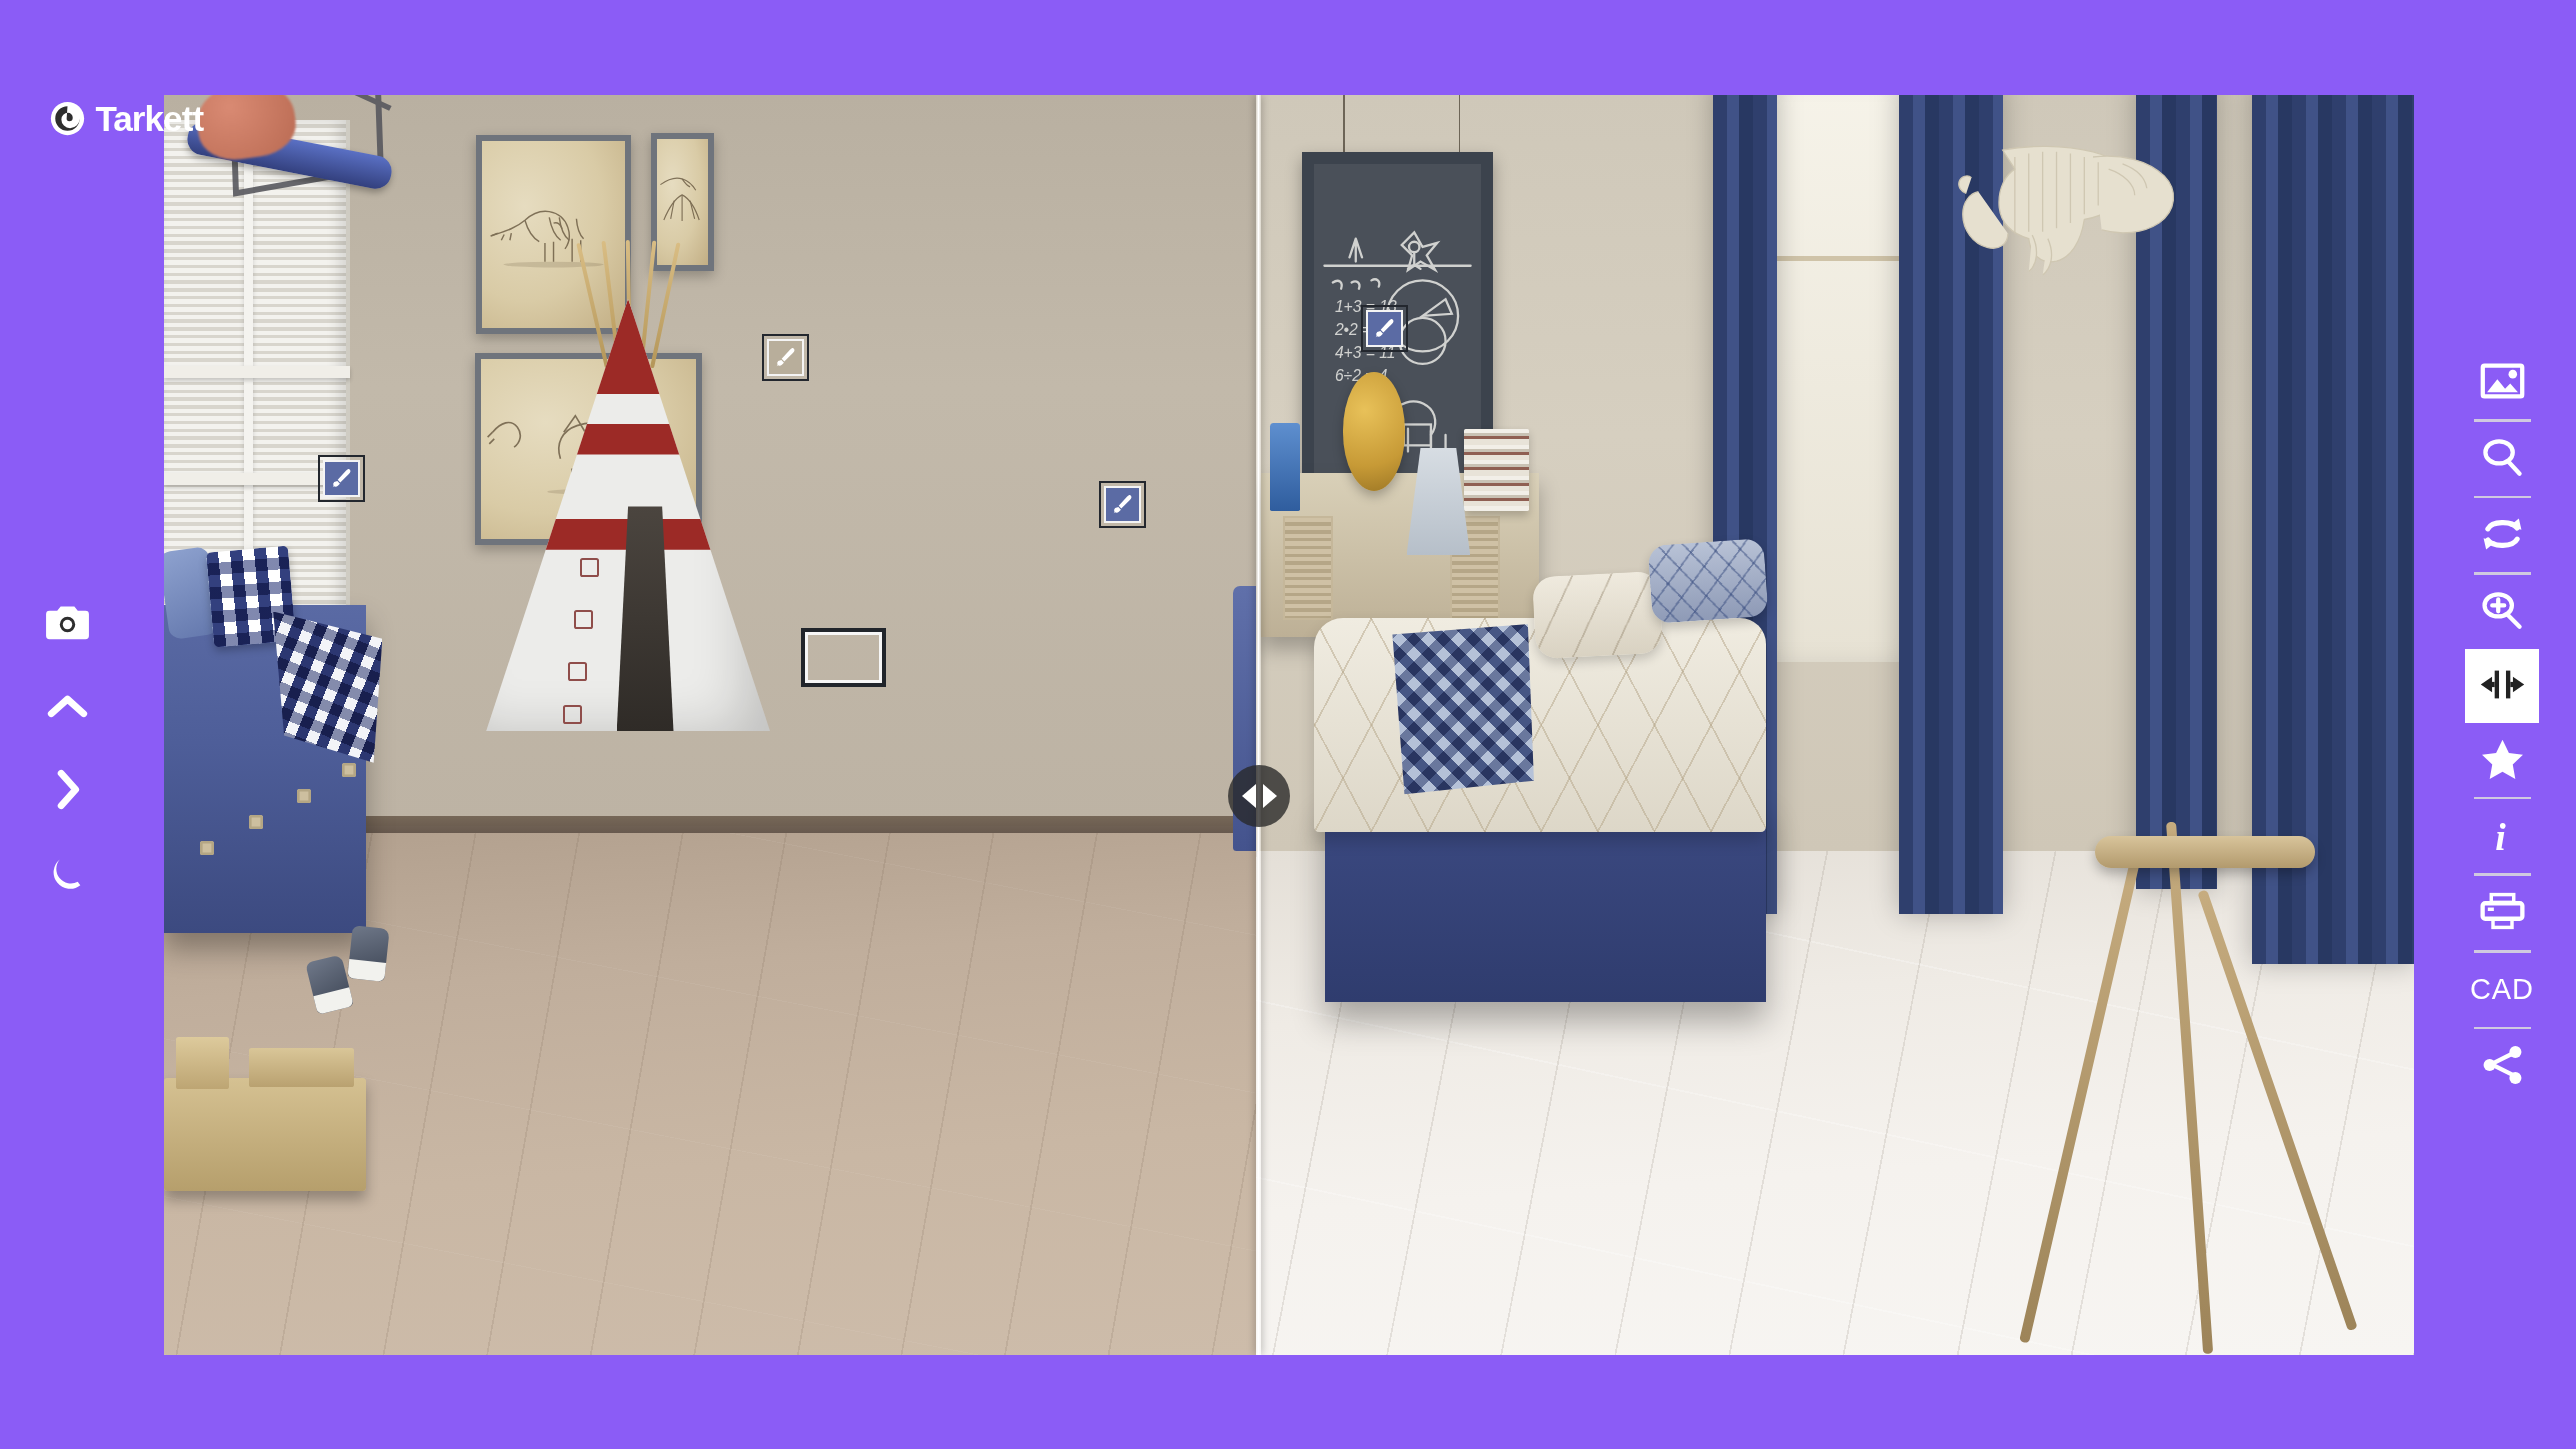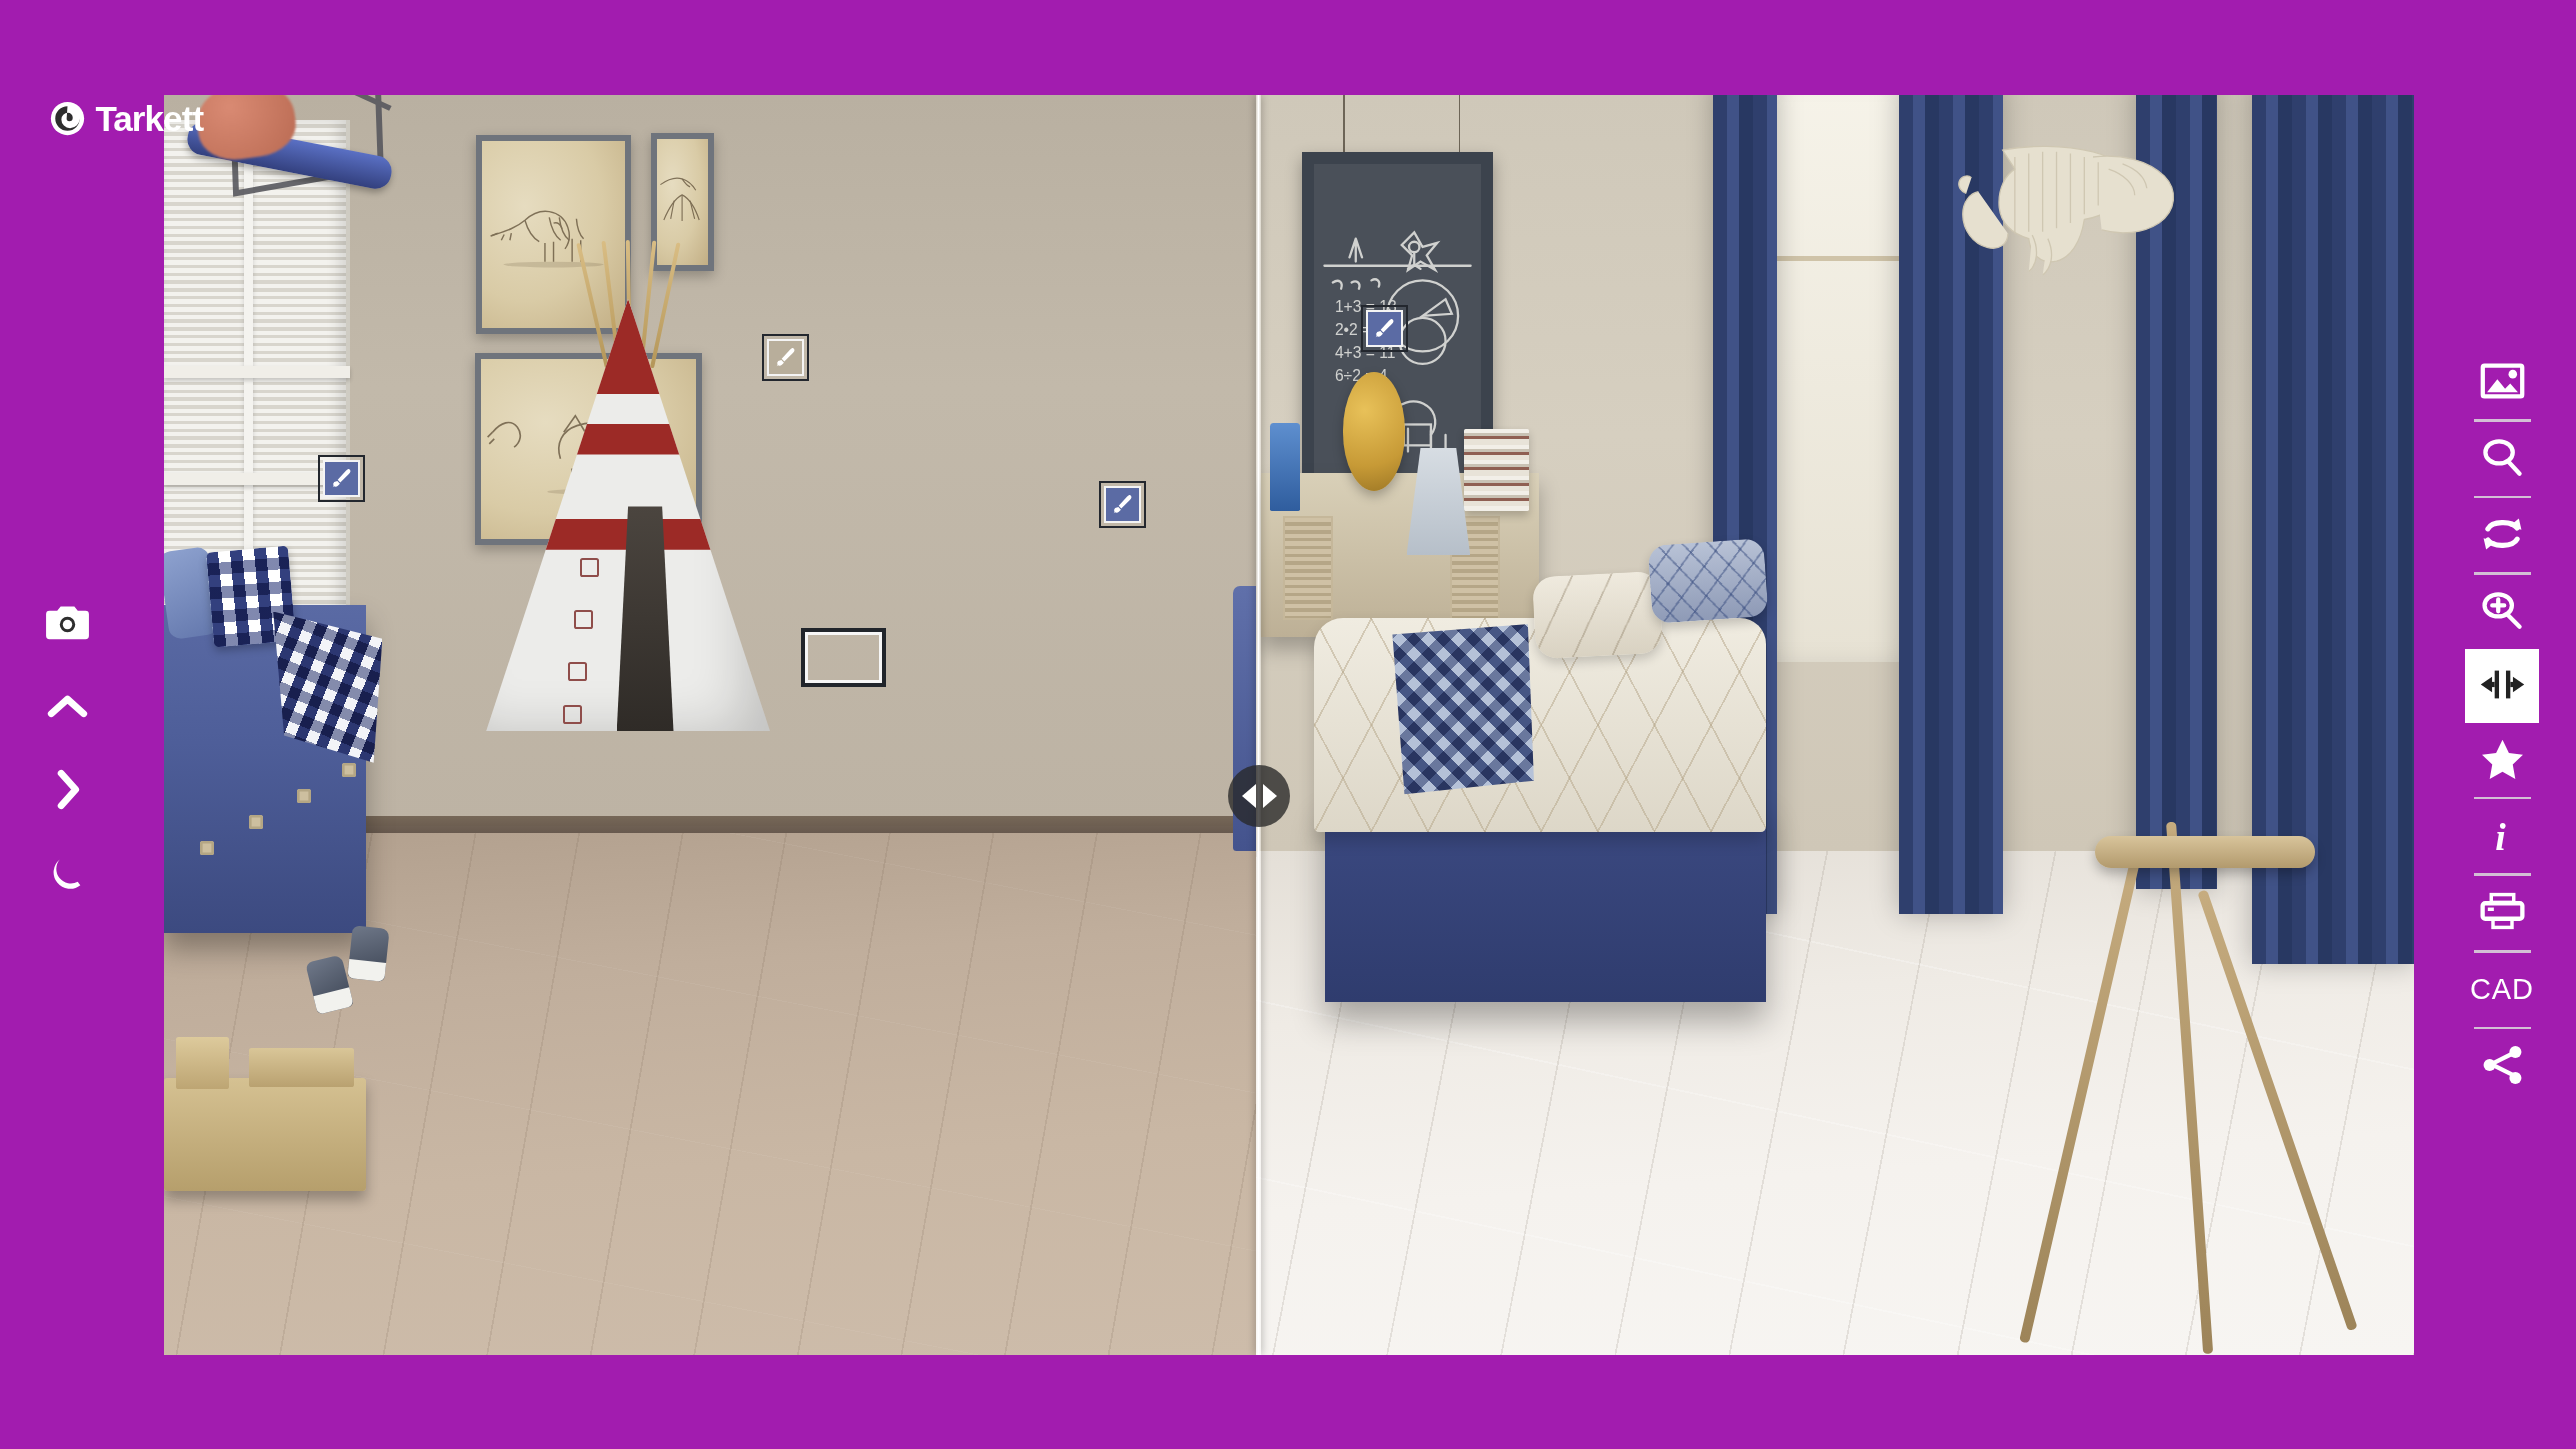--- a/index.html
+++ b/index.html
@@ -1,19 +1,19 @@
 <!DOCTYPE html>
 <html style="font-size:14px"><head>
 <meta charset="utf-8">
 <style>
   * { margin:0; padding:0; box-sizing:border-box; }
   html,body{ width:2576px; height:1449px; overflow:hidden; background:#2e2e2e;
              font-family:"Liberation Sans", sans-serif; }
 
-  .app { position:relative; width:2576px; height:1449px; background:#a21caf; }
+  .app { position:relative; width:2576px; height:1449px; background:#8b5cf6; }
 
   
   .brand { position:absolute; left:50px; top:101px; display:flex; align-items:center; gap:10.4px; z-index:40; }
   .brand-mark { width:35px; height:35px; flex:0 0 35px; }
   .brand-text { color:#fff; font-size:35px; font-weight:bold; letter-spacing:-0.9px; line-height:1; }
 
   
   .rail-left { position:absolute; left:33px; top:595px; width:69px;
                display:flex; flex-direction:column; align-items:center; gap:31px; z-index:40; }
   .rail-left .tool { width:53px; height:53px; display:flex; align-items:center; justify-content:center;
@@ -29,21 +29,21 @@
   .rail-right .tool.active svg path,
   .rail-right .tool.active svg rect,
   .rail-right .tool.active svg polygon { fill:#222; }
   .rail-right .tool.cad { color:#fff; font-size:29px; letter-spacing:0.9px; font-weight:400; }
   .rail-sep { width:57px; height:2.6px; background:#dcdcdc; opacity:.85; }
 
   
   .canvas { position:absolute; left:164px; top:95px; width:2250px; height:1260px;
             overflow:hidden; background:#c9bfb2; }
 
-  .pane { position:absolute; top:0; height:100%; overflow:hidden; }
+  .pane { position:absolute; top:0; height:100%; overflow:hidden;font-style:italic; }
   .pane-left  { left:0; width:1092px; }
   .pane-right { left:1092px; width:1158px; }
   .scene { position:absolute; top:0; left:0; height:100%; }
   .scene-l { width:1092px; }
   .scene-r { width:1158px; }
 
   
   .wall-l { position:absolute; inset:0 0 42% 0; background:
       linear-gradient(180deg,#b9b0a1 0%, #c2b9aa 40%, #bdb3a4 100%); }
   .baseboard-l{ position:absolute; left:0; right:0; top:57.2%; height:1.6%;

